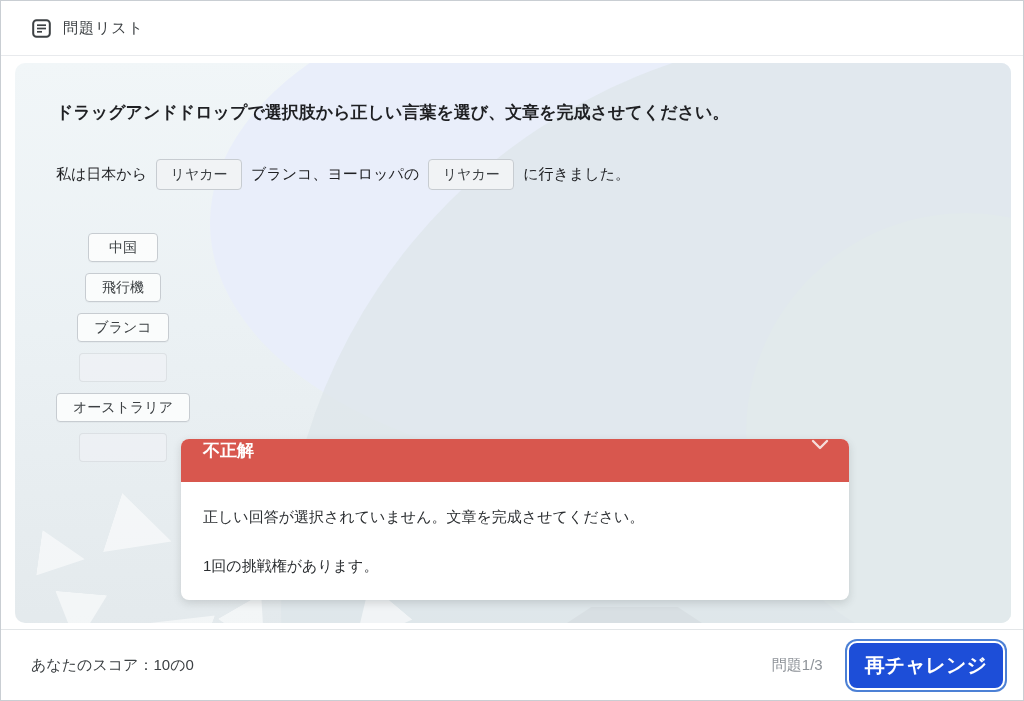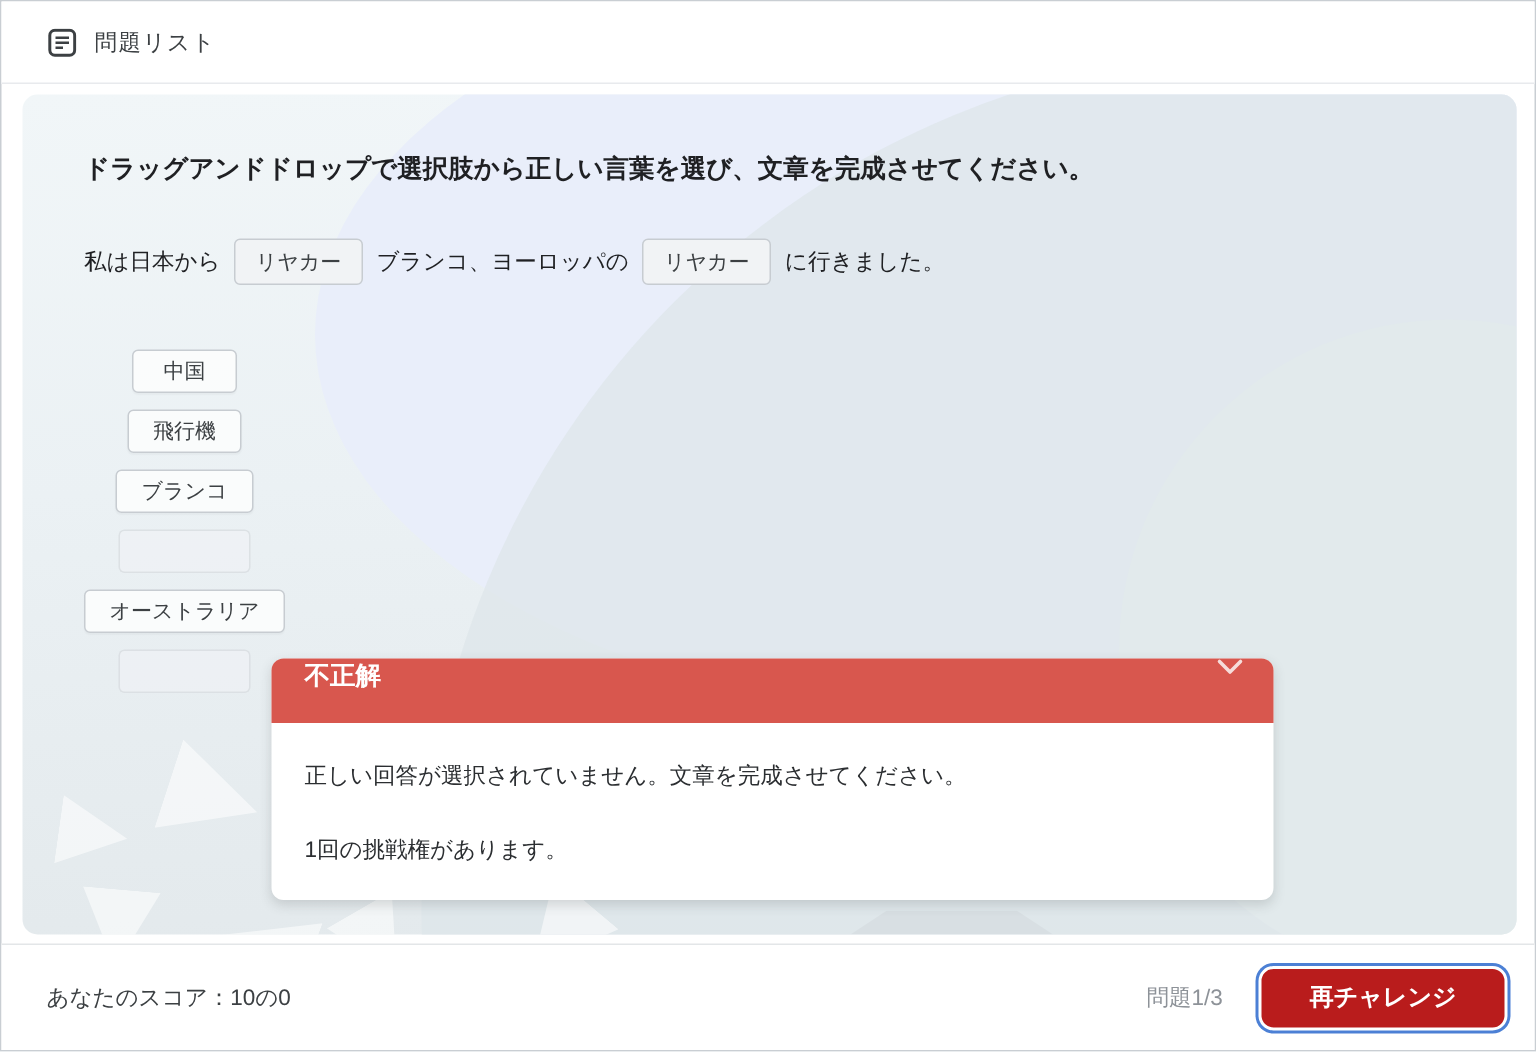--- a/index.html
+++ b/index.html
@@ -117,23 +117,23 @@
     position: absolute; left: 0; right: 0; bottom: 0; height: 71px;
     background: #ffffff; border-top: 1px solid #e3e6e8;
     display: flex; align-items: center; justify-content: space-between;
     padding: 0 16px 0 30px;
   }
   .score { font-size: 15px; color: #3c4043; }
   .footer-right { display: flex; align-items: center; gap: 24px; }
   .progress { font-size: 15px; color: #8d9298; }
   .retry-btn {
     font-family: inherit;
-    background: #b91c1c; color: #ffffff;
-    font-size: 16px; font-weight: 700;
-    padding: 9px 32px;
+    background: #1d4ed8; color: #ffffff;
+    font-size: 20px; font-weight: 700;
+    padding: 9px 16px;
     border: 2px solid #ffffff; border-radius: 10px;
     box-shadow: 0 0 0 2px #4c80d5;
     margin-right: 2px;
     cursor: pointer;
   }
 
   svg { display: block; }
 </style>
 </head>
 <body>

